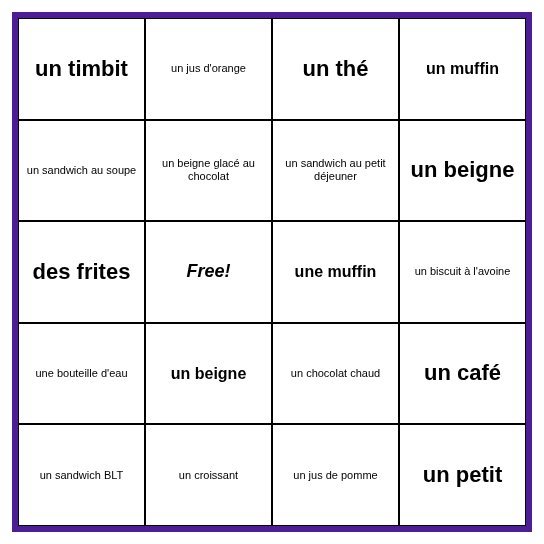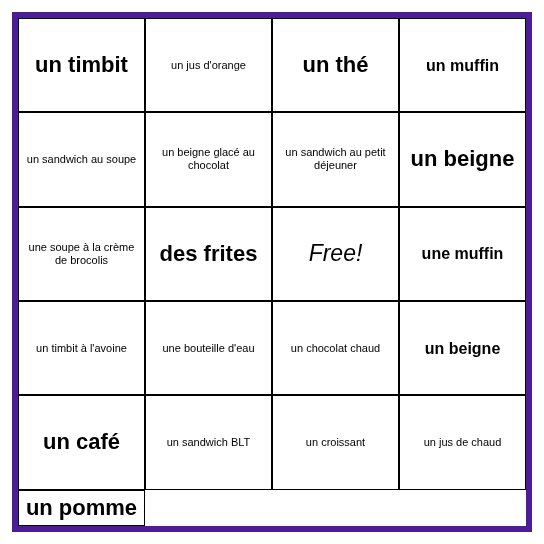--- a/index.html
+++ b/index.html
@@ -34,43 +34,42 @@
       font-weight: bold;
     }
     .cell-medium {
       font-size: 16px;
       font-weight: bold;
     }
     .cell-small {
       font-size: 11px;
     }
     .cell-free {
-      font-size: 23px;
-      font-weight: normal;
+      font-size: 18px;
+      font-weight: bold;
       font-style: italic;
     }
   </style>
 </head>
 <body>
 
 <div class="bingo-board">
 <div class="cell cell-large">un timbit</div>
     <div class="cell cell-small">un jus d'orange</div>
     <div class="cell cell-large">un thé</div>
     <div class="cell cell-medium">un muffin</div>
     <div class="cell cell-small">un sandwich au soupe</div>
     <div class="cell cell-small">un beigne glacé au chocolat</div>
     <div class="cell cell-small">un sandwich au petit déjeuner</div>
     <div class="cell cell-large">un beigne</div>
-    <div class="cell cell-small">une soupe à la crème de brocolis</div>
     <div class="cell cell-large">des frites</div>
     <div class="cell cell-free">Free!</div>
     <div class="cell cell-medium">une muffin</div>
-    <div class="cell cell-small">un timbit à l'avoine</div>
+    <div class="cell cell-small">un biscuit à l'avoine</div>
     <div class="cell cell-small">une bouteille d'eau</div>
+    <div class="cell cell-medium">un beigne</div>
     <div class="cell cell-small">un chocolat chaud</div>
-    <div class="cell cell-medium">un beigne</div>
     <div class="cell cell-large">un café</div>
     <div class="cell cell-small">un sandwich BLT</div>
     <div class="cell cell-small">un croissant</div>
-    <div class="cell cell-small">un jus de chaud</div>
-    <div class="cell cell-large">un pomme</div>
+    <div class="cell cell-small">un jus de pomme</div>
+    <div class="cell cell-large">un petit</div>
   </div>
 
 </body></html>

